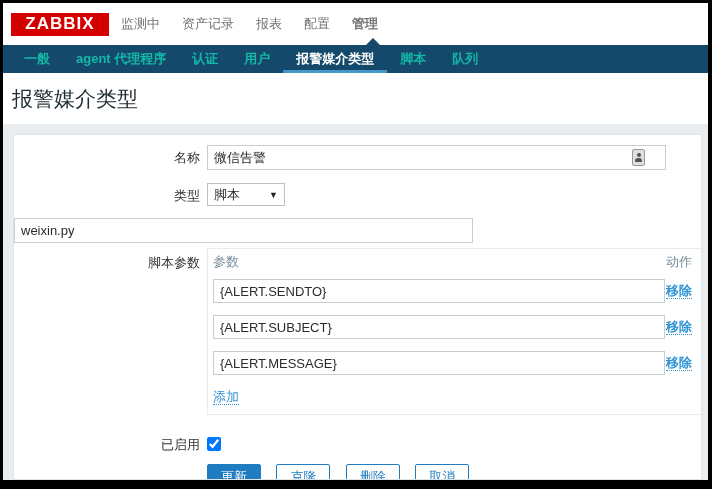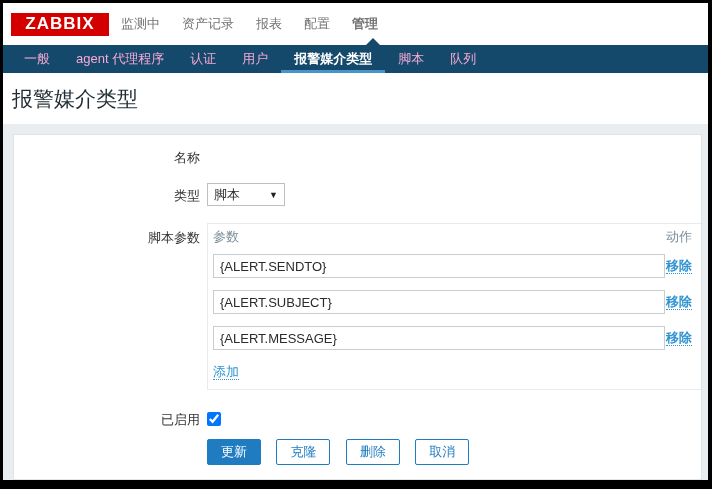--- a/index.html
+++ b/index.html
@@ -23,22 +23,22 @@
   .top-nav { display:flex; gap:22px; margin-left:12px; font-size:13px; color:#737373; }
   .top-nav-item { cursor:pointer; white-space:nowrap; }
   .top-nav-item.active { font-weight:bold; }
 
   
   .subnav {
     position:relative; height:28px; background:#14496b;
     display:flex; align-items:stretch; padding-left:8px; font-size:13px;
   }
   .subnav-item {
-    position:relative; padding:0 13px; line-height:27px; color:#f9a8d4;
-    cursor:pointer; white-space:nowrap;
+    position:relative; padding:0 13px; line-height:27px; color:#14b8a6;
+    cursor:pointer; white-space:nowrap;font-weight:bold;
   }
   .subnav-item:first-child { padding-left:2px; }
   .subnav-item.active { color:#fff; font-weight:bold; }
   .subnav-item.active::after {
     content:""; position:absolute; left:0; right:0; bottom:0; height:3px; background:#4796c9;
   }
   .notch {
     position:absolute; top:-7px; left:362px; width:0; height:0;
     border-left:8px solid transparent; border-right:8px solid transparent;
     border-bottom:8px solid #14496b;
@@ -151,33 +151,42 @@
 
   <div class="page-header">
     <h1 class="page-title">报警媒介类型</h1>
   </div>
 
   <div class="main">
     <div class="card">
 
       <div class="form-row row-name">
         <div class="form-label">名称</div>
+        <div class="field-area">
+          <div class="name-wrap">
+            <input class="text name-input" type="text" value="微信告警" style="">
+            <span class="autofill-icon"></span>
+          </div>
+        </div>
       </div>
 
       <div class="form-row row-type">
         <div class="form-label">类型</div>
         <div class="field-area">
           <div class="select">
             <span>脚本</span>
             <span class="caret">▼</span>
           </div>
         </div>
       </div>
 
       <div class="form-row row-script">
+        <div class="field-area">
+          <input class="text script-input" type="text" value="weixin.py" style="">
+        </div>
       </div>
 
       <div class="form-row row-params">
         <div class="form-label">脚本参数</div>
         <div class="field-area">
           <div class="params-box">
             <div class="params-header">
               <span>参数</span>
               <span>动作</span>
             </div>

